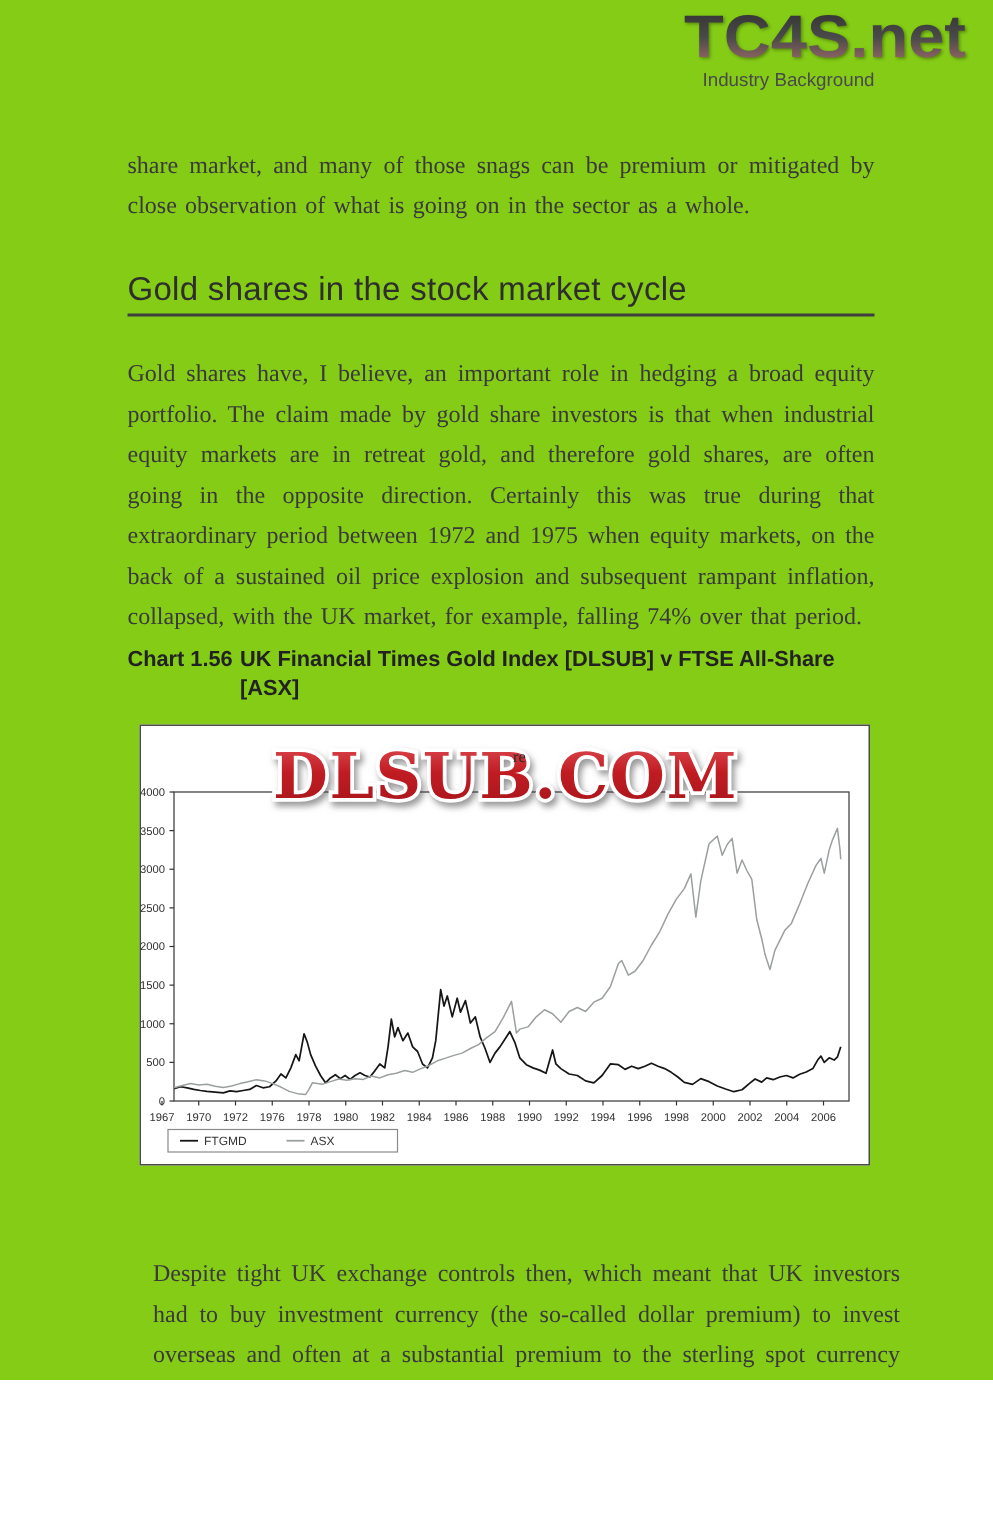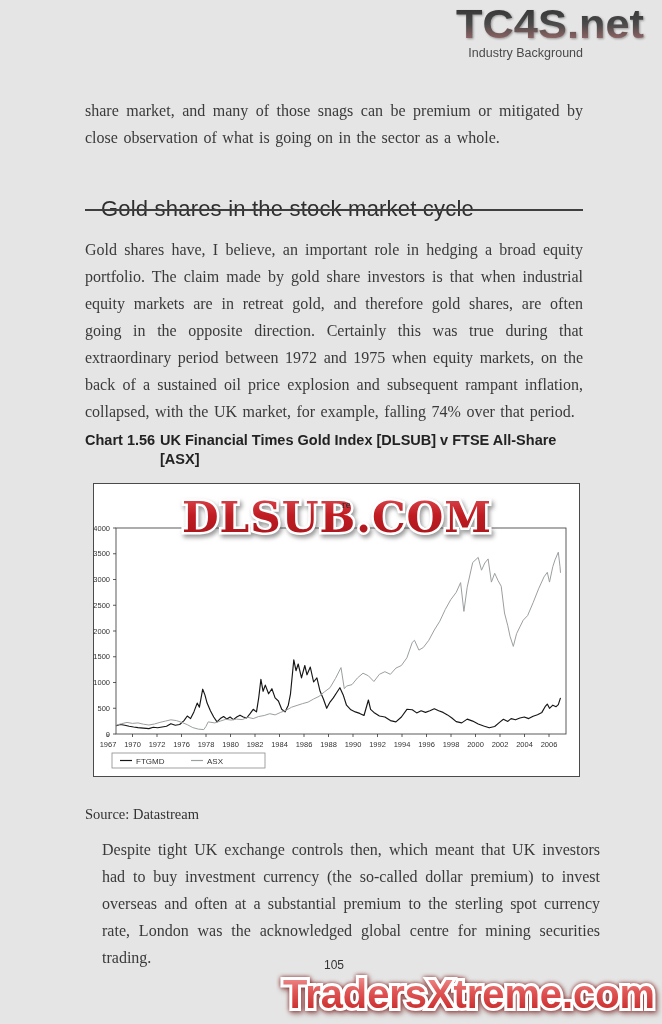--- a/index.html
+++ b/index.html
@@ -1,23 +1,23 @@
 <!DOCTYPE html>
 <html><head>
 <meta charset="utf-8">
 <style>
   html,body{margin:0;padding:0;background:#fff;}
-  .page{position:relative;width:662px;height:1024px;background:#e5e5e5;overflow:hidden;
+  .page{position:relative;width:662px;height:920px;background:#84cc16;overflow:hidden;
         font-family:"Liberation Serif",serif;color:#333;}
   .abs{position:absolute;}
   .content-col{left:85px;width:498px;}
   .body-text{font-size:16px;line-height:27px;text-align:justify;word-spacing:1.5px;
              color:#3a3a3a;margin:0;}
   .section-heading{font-family:"Liberation Sans",sans-serif;font-weight:400;font-size:22px;
-                   color:#2e2e2e;letter-spacing:.2px;margin:16px;}
+                   color:#2e2e2e;letter-spacing:.2px;margin:0;}
   .heading-rule{border:none;border-top:2px solid #3f3f3f;margin:0;width:498px;}
   .caption{font-family:"Liberation Sans",sans-serif;font-weight:700;font-size:14.5px;
            color:#222;display:flex;line-height:19px;}
   .caption-label{width:75px;flex:0 0 75px;}
   .chart-box{left:93px;top:483px;width:485px;height:292px;border:1px solid #4a4a4a;
              background:#fff;}
   .chart-box svg{position:absolute;left:0;top:0;overflow:visible;}
   .source-line{font-size:14.5px;color:#333;margin:0;}
   .page-number{font-family:"Liberation Sans",sans-serif;font-size:12px;color:#333;
                text-align:center;}
@@ -129,21 +129,20 @@
           <stop offset="0" stop-color="#df5056"></stop>
           <stop offset="0.45" stop-color="#c01c22"></stop>
           <stop offset="1" stop-color="#a4151a"></stop>
         </linearGradient>
       </defs>
       <text x="243" y="48" text-anchor="middle" textLength="310" lengthAdjust="spacingAndGlyphs" font-family="DejaVu Serif, serif" font-weight="bold" font-size="42" letter-spacing="1" fill="url(#gWm)" stroke="#ffffff" stroke-width="5" paint-order="stroke" style="filter:drop-shadow(2px 3px 2px rgba(70,70,70,.55));">DLSUB.COM</text>
       <text x="248" y="24" font-family="Liberation Serif, serif" font-size="11" fill="#2b2b2b">re</text>
     </svg>
   </div>
 
-  <p class="abs content-col source-line" style="top:806px;">Source: Datastream</p>
 
   <p class="abs content-col body-text" style="top:836px;margin-left:17px;">Despite tight UK exchange controls then, which meant that UK investors had to buy investment currency (the so-called dollar premium) to invest overseas and often at a substantial premium to the sterling spot currency rate, London was the acknowledged global centre for mining securities trading.</p>
 
   <div class="abs content-col page-number" style="top:958px;">105</div>
 
   <svg class="abs" style="left:276px;top:968px;" width="386" height="54">
     <defs>
       <linearGradient id="gFoot" x1="0" y1="0" x2="0" y2="1">
         <stop offset="0" stop-color="#f2a0a0"></stop>
         <stop offset="0.45" stop-color="#e05555"></stop>

